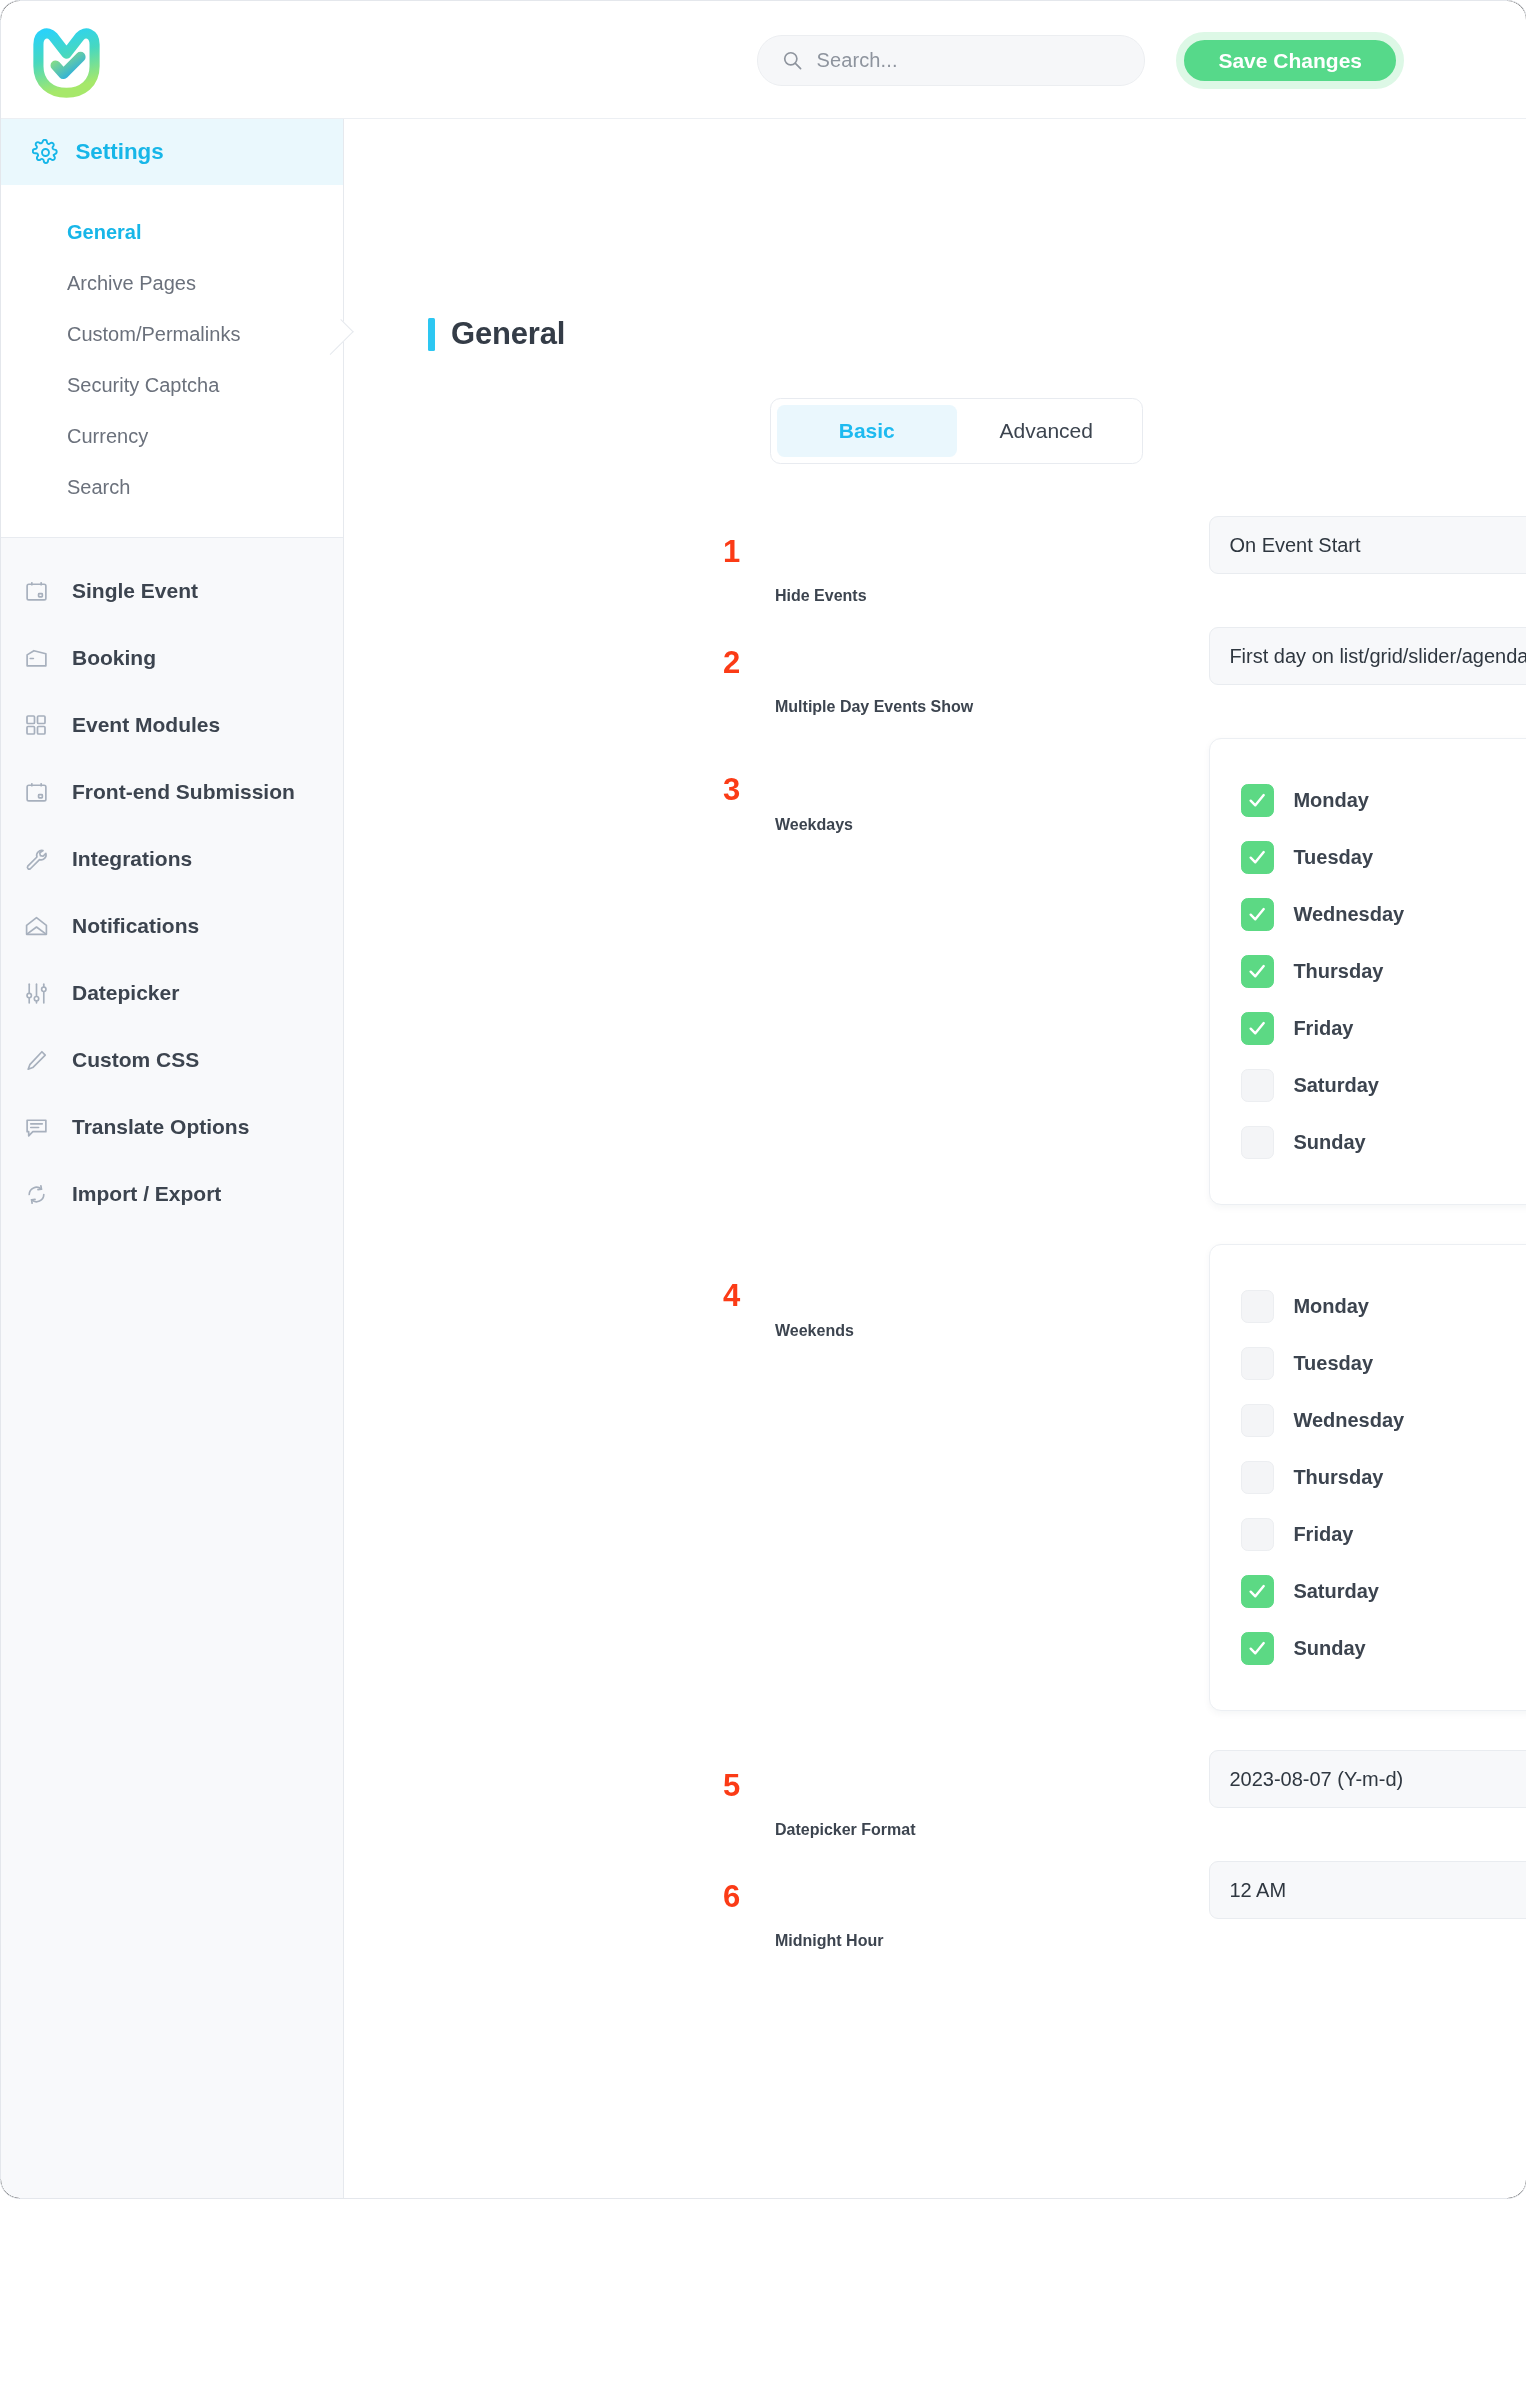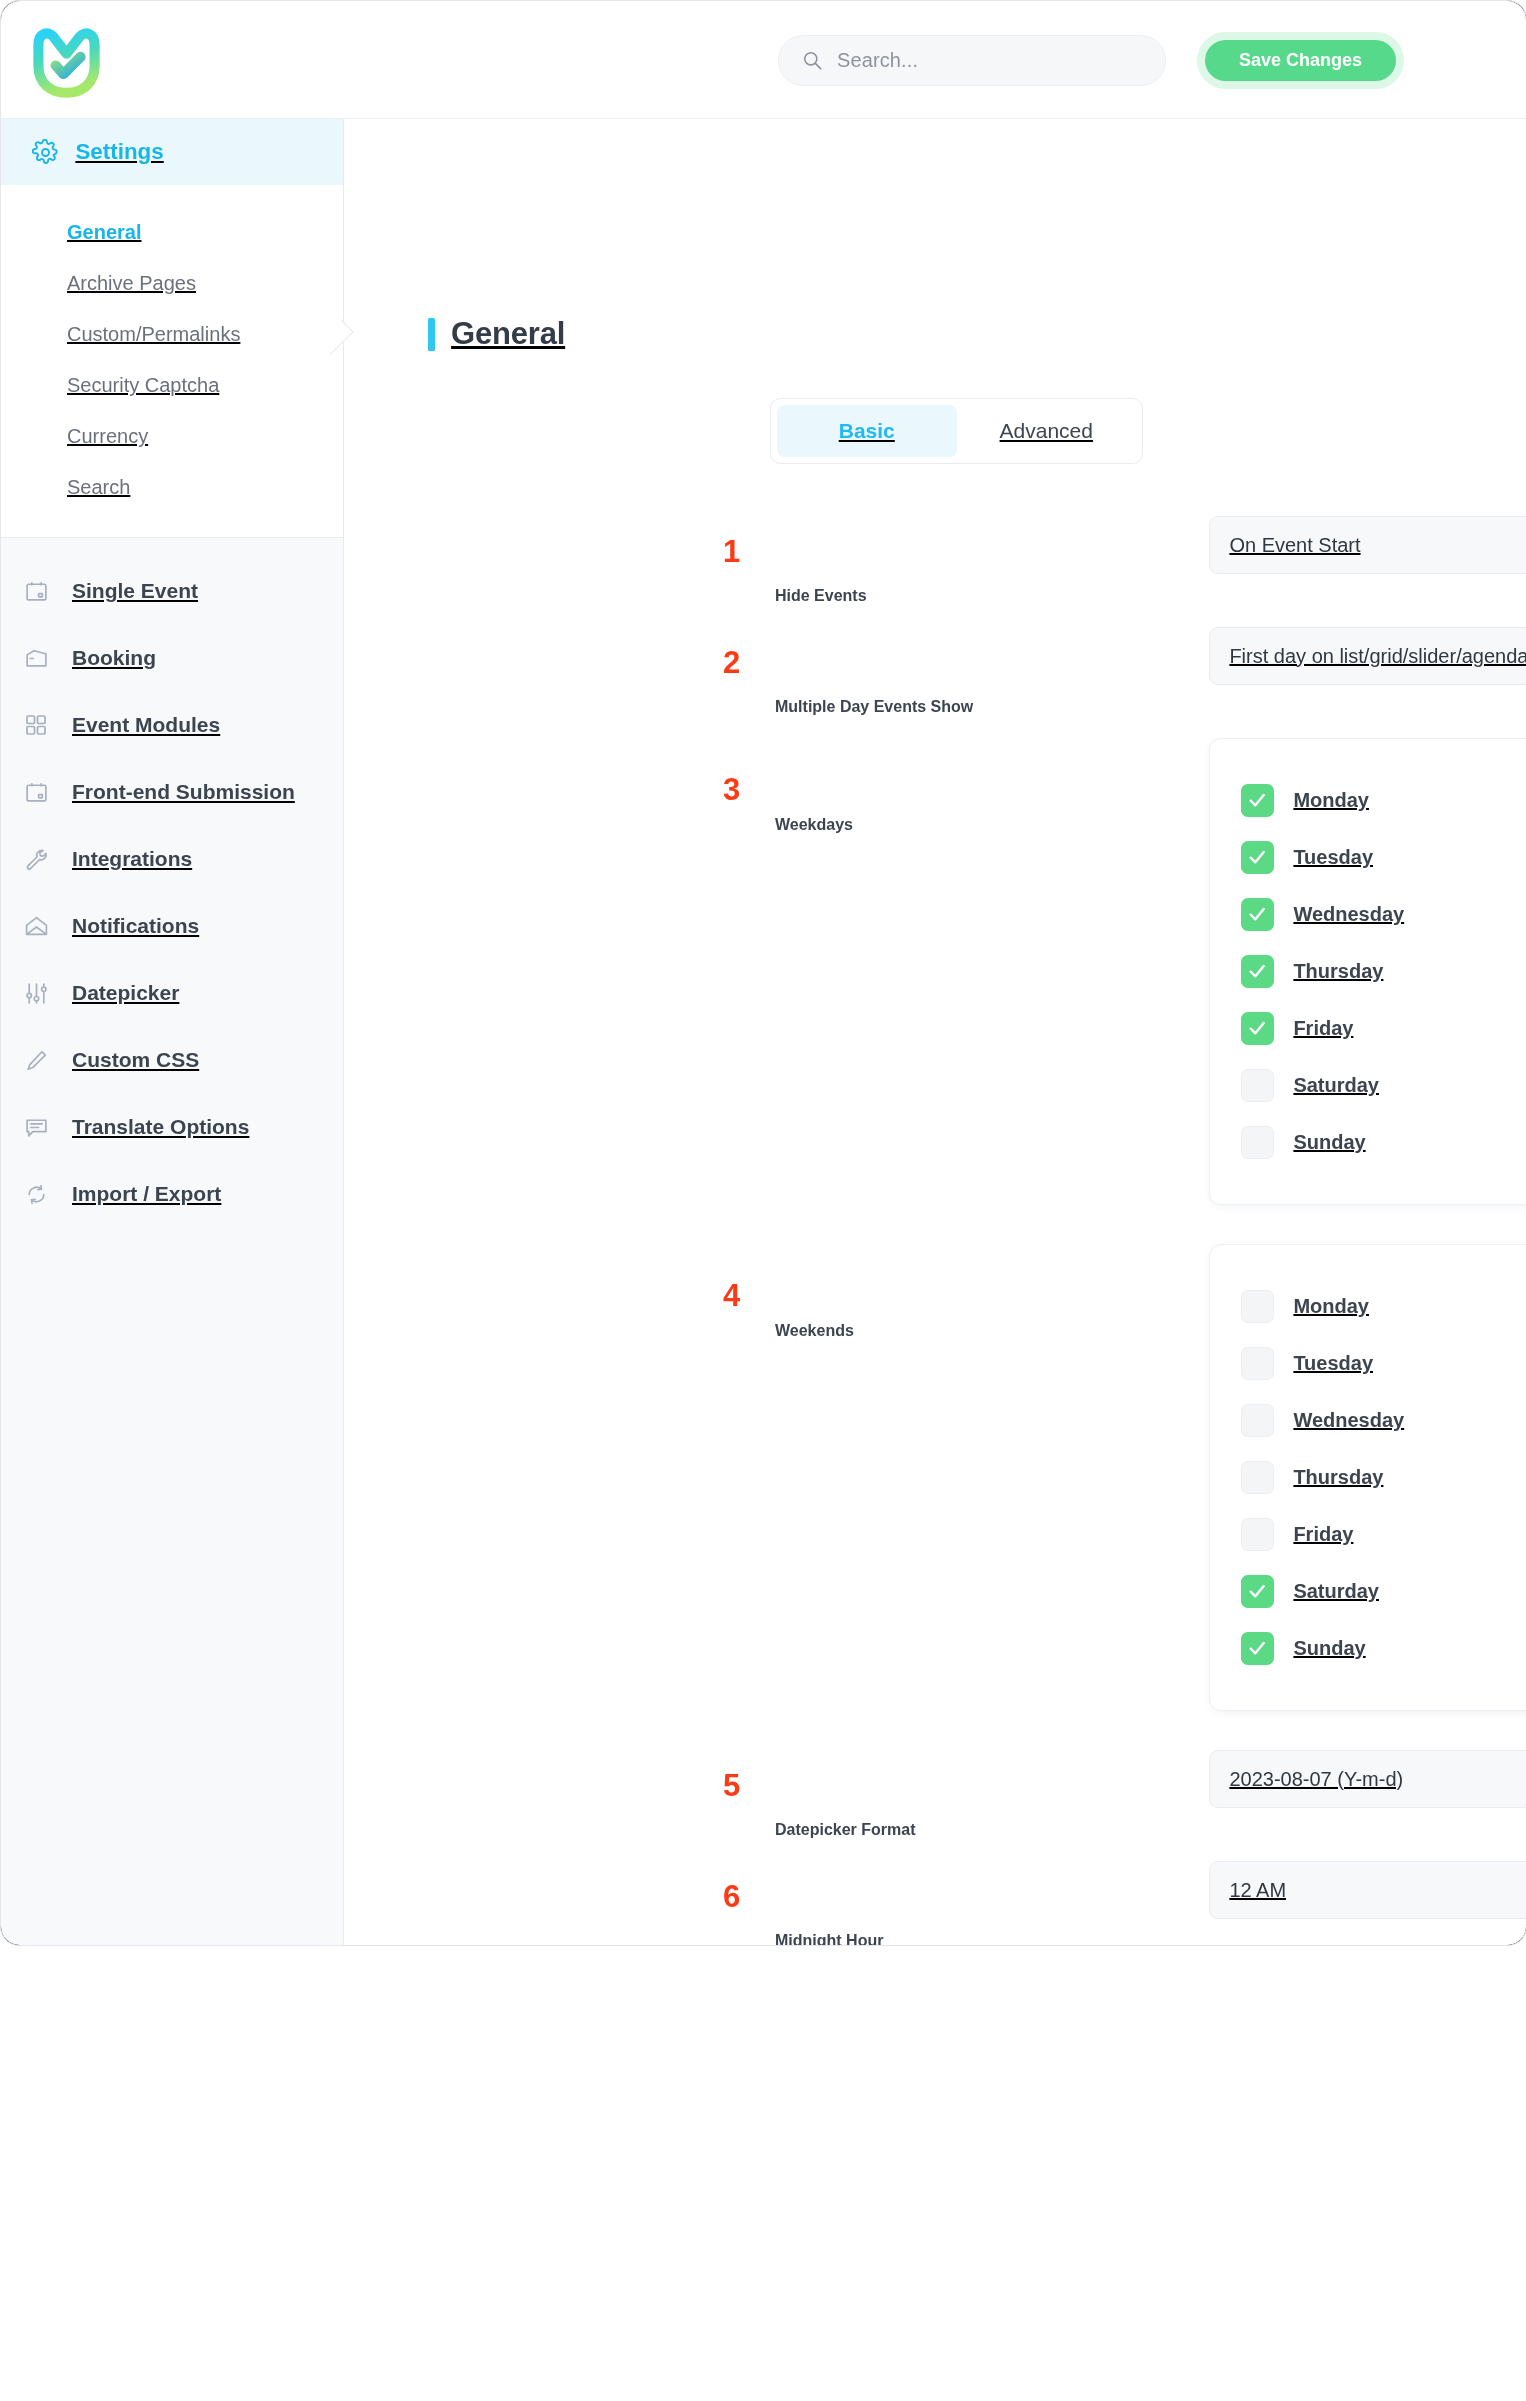--- a/index.html
+++ b/index.html
@@ -6,26 +6,25 @@
   html, body {
     width: 1527px;
     height: 2401px;
     background: #ffffff;
     font-family: "Liberation Sans", sans-serif;
     -webkit-font-smoothing: antialiased;
   }
   .app-window {
     position: relative;
     width: 1527px;
-    height: 1946px;
+    height: 2199px;
     background: #000000;
     border: 1.5px solid #e4e7ec;
     border-radius: 19.4px;
     overflow: hidden;
-    text-decoration: underline;
   }
 
   
   .topbar {
     position: relative;
     height: 118px;
     background: #ffffff;
     border-bottom: 1.5px solid #eceff3;
     display: flex;
     align-items: center;
@@ -62,21 +61,21 @@
     color: #8e949e;
     letter-spacing: 0.1px;
   }
   .btn-save {
     height: 57px;
     padding: 0 34px;
     background: #56d98a;
     border: 8.2px solid #ddf8e6;
     border-radius: 36px;
     color: #ffffff;
-    font-size: 18px;
+    font-size: 21px;
     font-weight: bold;
     display: flex;
     align-items: center;
     justify-content: center;
     cursor: pointer;
     line-height: 1;
   }
 
   
   .body-wrap {

